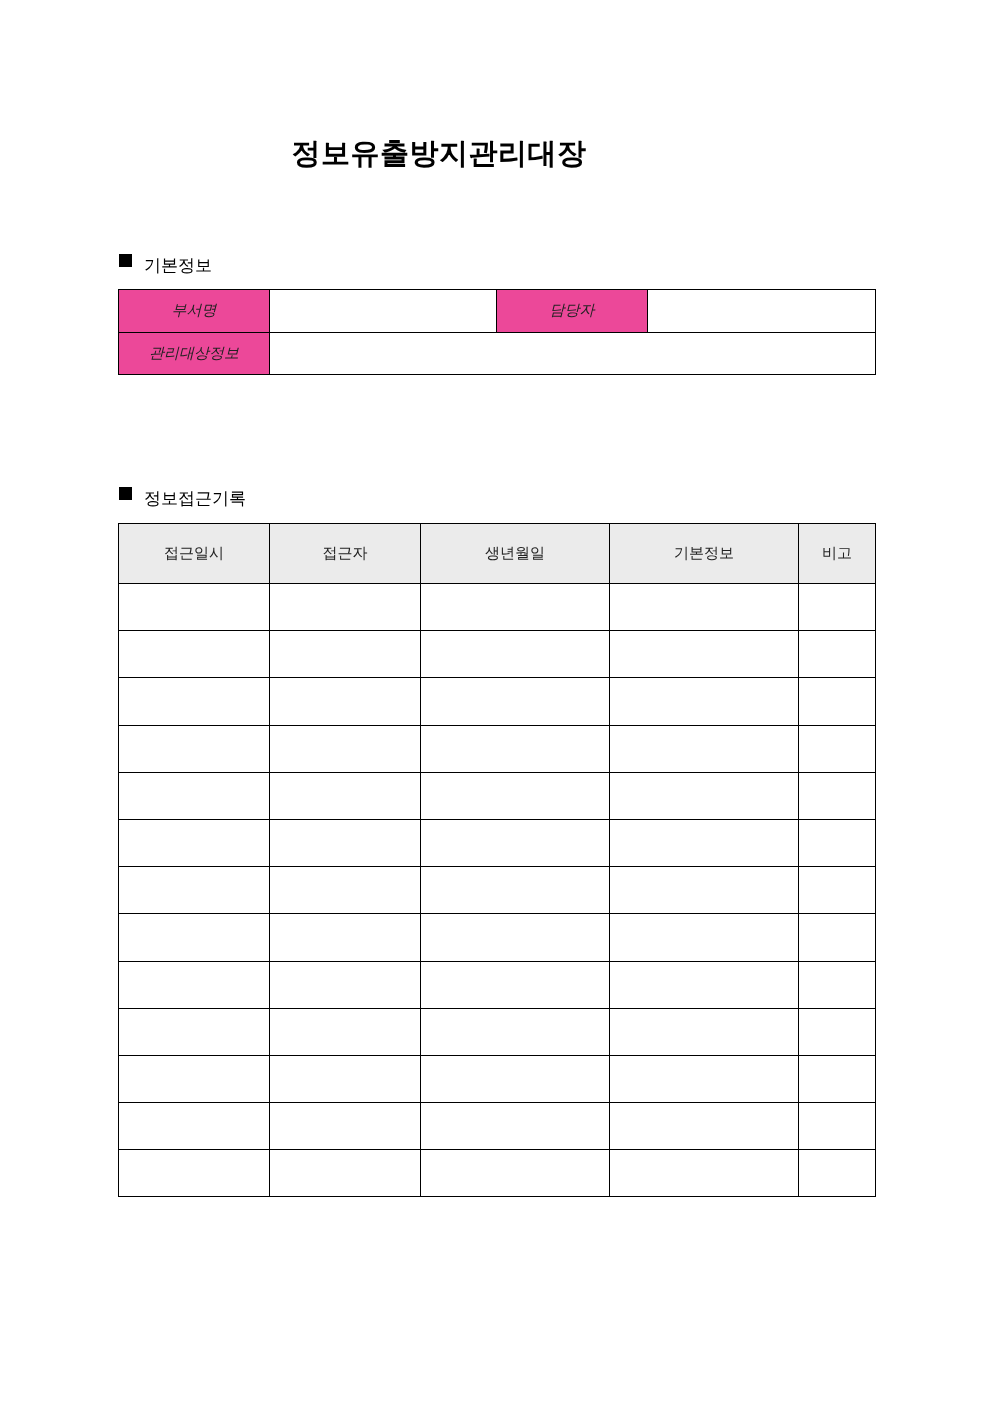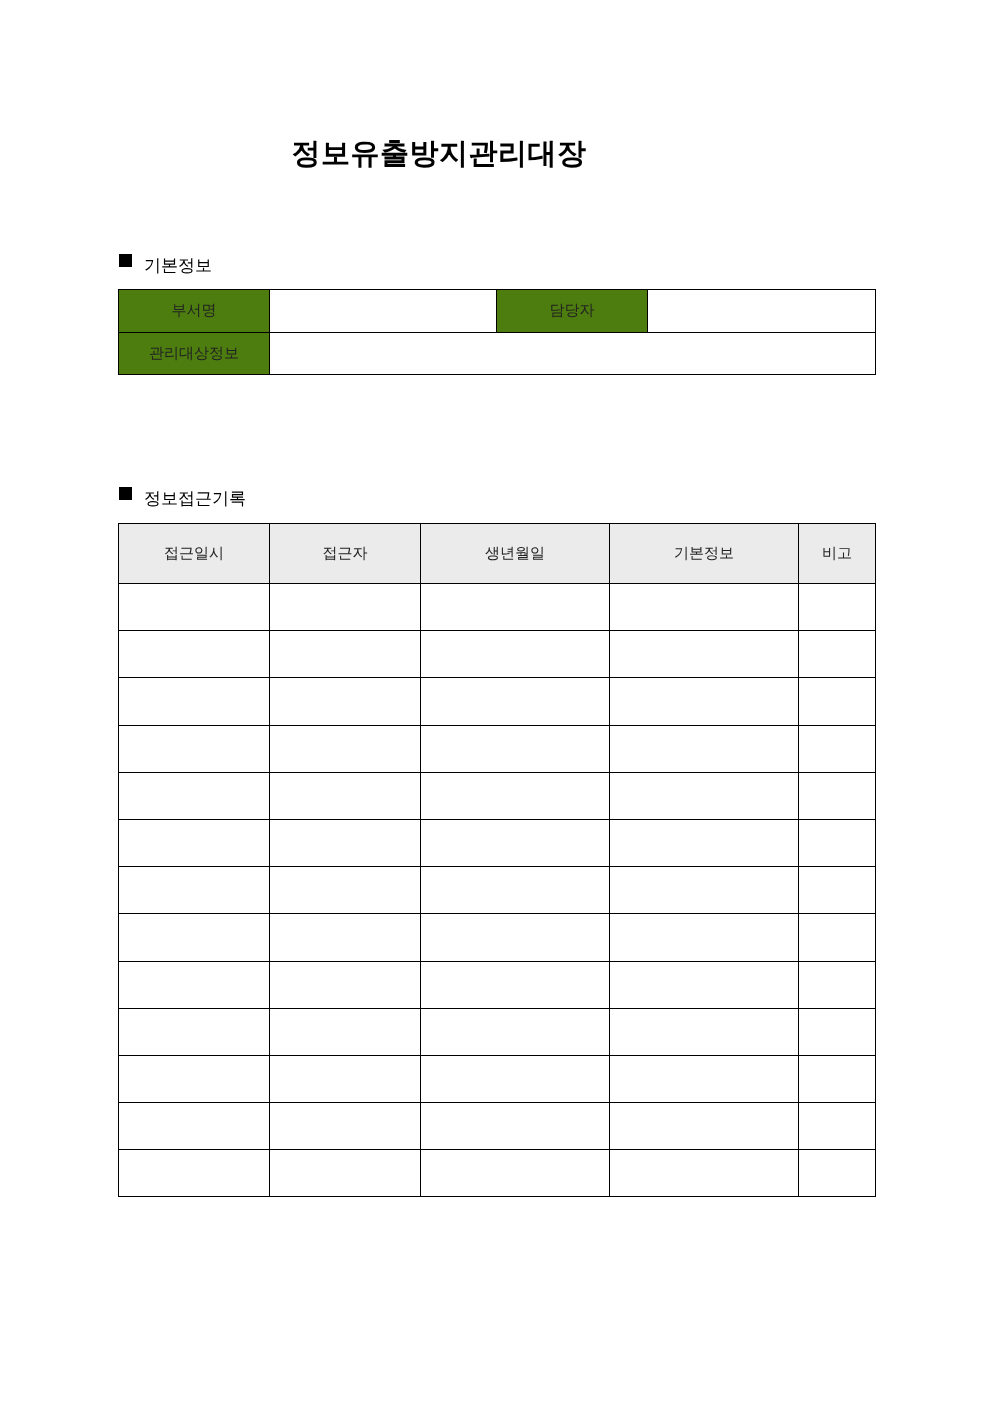--- a/index.html
+++ b/index.html
@@ -16,21 +16,21 @@
     display: flex; align-items: flex-start;
   }
   .square-icon {
     display: inline-block; width: 13px; height: 13px; background: #000; margin-right: 12px;
   }
   table { border-collapse: collapse; position: absolute; table-layout: fixed; }
   td, th {
     border: 1.3px solid #000; padding: 0; text-align: center; vertical-align: middle;
     font-size: 15px; font-weight: normal; color: #222;
   }
-  .label { background: #4d7c0f; }
+  .label { background: #ec4899; font-style: italic; }
   #basic-table { left: 118px; top: 289px; width: 757px; }
   #basic-table tr { height: 42.5px; }
   #access-table { left: 118px; top: 523px; width: 757px; }
   #access-table thead tr { height: 60px; }
   #access-table tbody tr { height: 47.2px; }
   #access-table th { background: #ebebeb; }
 </style>
 </head>
 <body>
 

